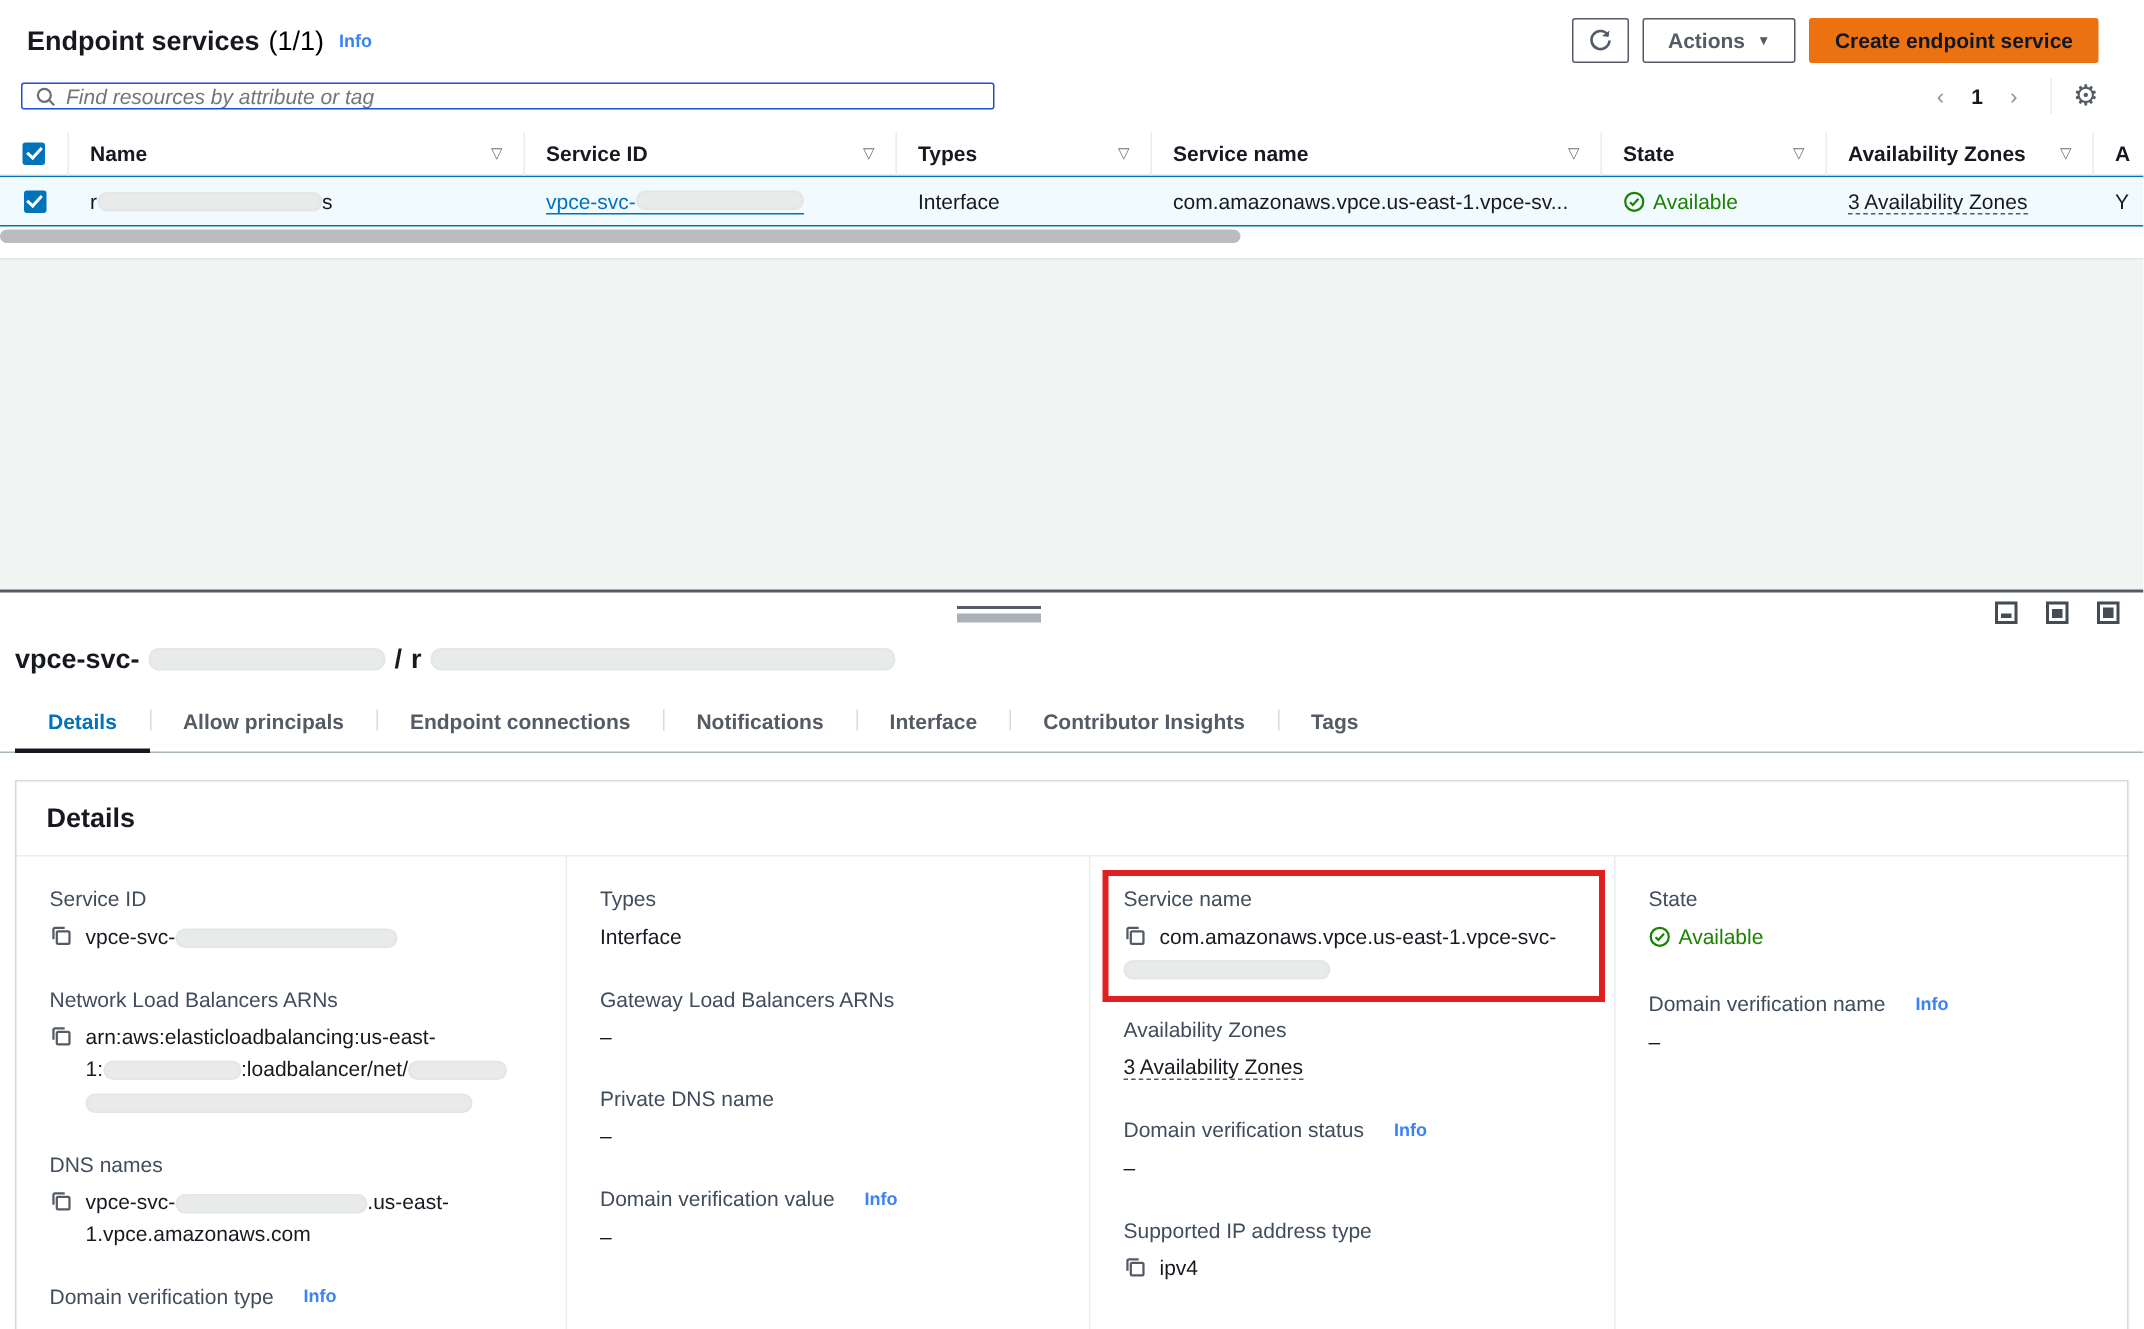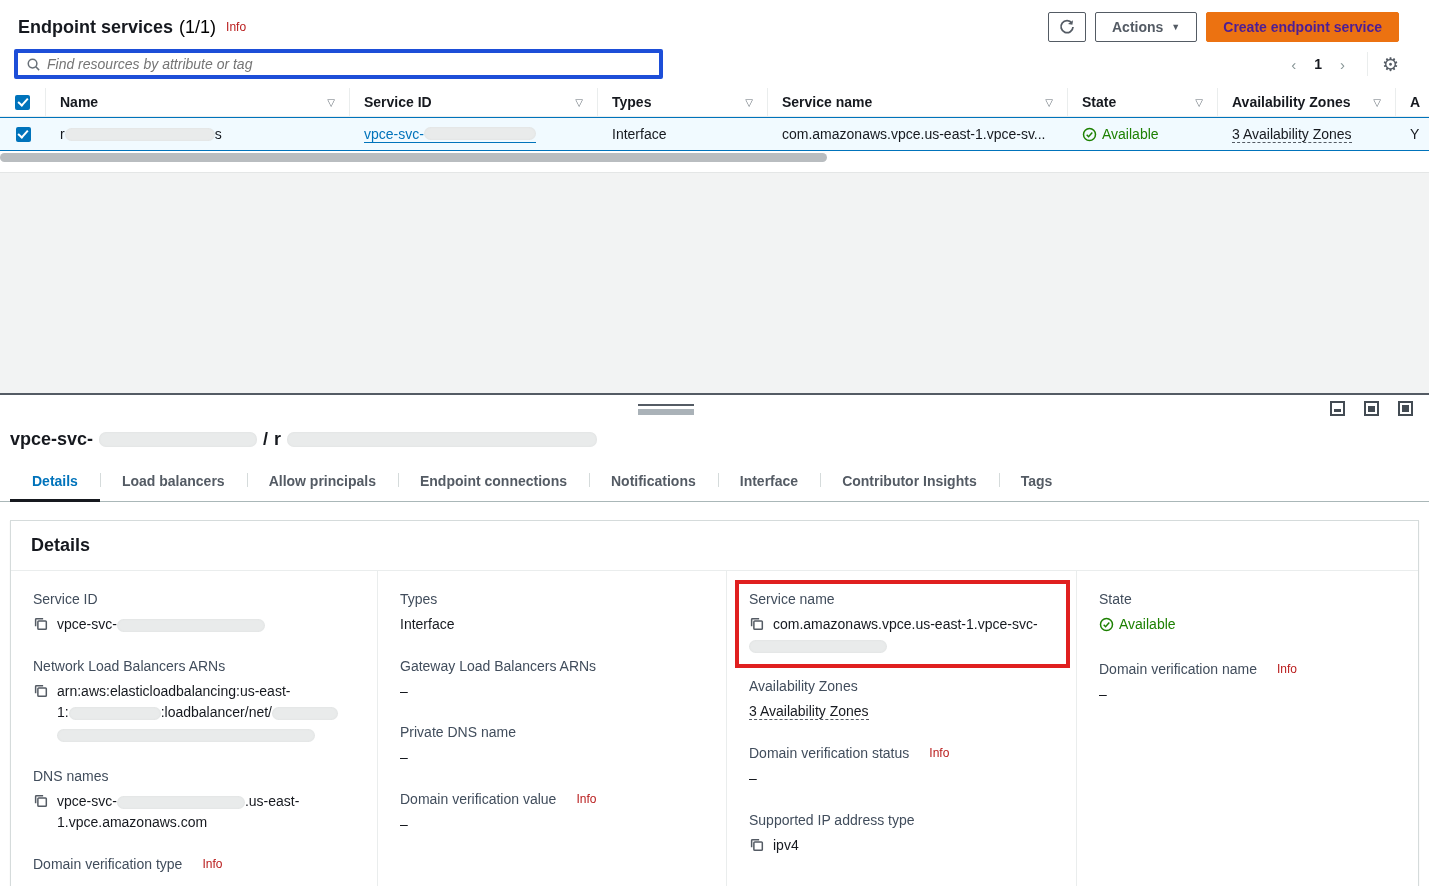--- a/index.html
+++ b/index.html
@@ -6,31 +6,31 @@
   html,body { width: 1429px; height: 886px; overflow: hidden;
     font-family: "Liberation Sans", "DejaVu Sans", sans-serif;
     color: #16191f; background: #fff; font-size: 14px; }
 
   
   .top-pane { position: relative; background: #fff; height: 172px; }
 
   .page-header { display: flex; align-items: center; padding: 12px 30px 0 18px; height: 42px; }
   .page-title { font-size: 18px; font-weight: 700; }
   .page-count { font-size: 18px; font-weight: 400; color: #000000; margin-left: 6px; }
-  .info-link { color: #b91c1c; font-size: 12px; font-weight: 400; margin-left: 10px; cursor: pointer; }
+  .info-link { color: #3b82f6; font-size: 12px; font-weight: 700; margin-left: 10px; cursor: pointer; }
   .header-actions { margin-left: auto; display: flex; gap: 9px; align-items: center; }
   .btn { height: 30px; border: 1px solid #545b64; background: #fff; border-radius: 2px;
          font-weight: 700; font-size: 14px; color: #545b64; display: inline-flex;
          align-items: center; justify-content: center; padding: 0 16px; cursor: pointer; }
   .btn-icon { width: 38px; padding: 0; }
   .caret { font-size: 9px; margin-left: 8px; color: #545b64; }
-  .btn-primary { background: #ec7211; border-color: #ec7211; color: #4c1d95; }
+  .btn-primary { background: #ec7211; border-color: #ec7211; color: #0f172a; }
 
   .filter-row { display: flex; align-items: center; padding: 6px 30px 0 14px; height: 38px; }
-  .search-box { width: 649px; height: 30px; border: 4px solid #1d4ed8; border-radius: 2px;
+  .search-box { width: 649px; height: 18px; border: 1px solid #1d4ed8; border-radius: 2px;
     display: flex; align-items: center; padding: 0 8px; gap: 6px; background: #fff; }
   .search-box input { border: none; outline: none; flex: 1; font-style: italic;
     font-size: 14px; color: #687078; font-family: inherit; background: transparent; }
   .pager { margin-left: auto; display: flex; align-items: center; gap: 4px; }
   .pager .chev { color: #879596; font-size: 15px; padding: 0 8px; cursor: pointer; }
   .pager .pagenum { font-weight: 700; padding: 0 6px; }
   .pager .vline { width: 1px; height: 24px; background: #eaeded; margin: 0 10px; }
   .gear { font-size: 19px; color: #545b64; cursor: pointer; line-height: 1; }
 
   .table { margin-top: 8px; }
@@ -248,21 +248,20 @@
   <div class="detail-title">
     <span>vpce-svc-</span>
       <span class="redact" style="width:158px;height:15px"></span>
     <span>/</span>
     <span>r</span>
       <span class="redact" style="width:310px;height:15px"></span>
   </div>
 
   <div class="tabs">
     <span class="tab active">Details</span>
-    <span class="tab">Load balancers</span>
     <span class="tab">Allow principals</span>
     <span class="tab">Endpoint connections</span>
     <span class="tab">Notifications</span>
     <span class="tab">Interface</span>
     <span class="tab">Contributor Insights</span>
     <span class="tab">Tags</span>
   </div>
 
   <div class="card">
     <div class="card-header">Details</div>

